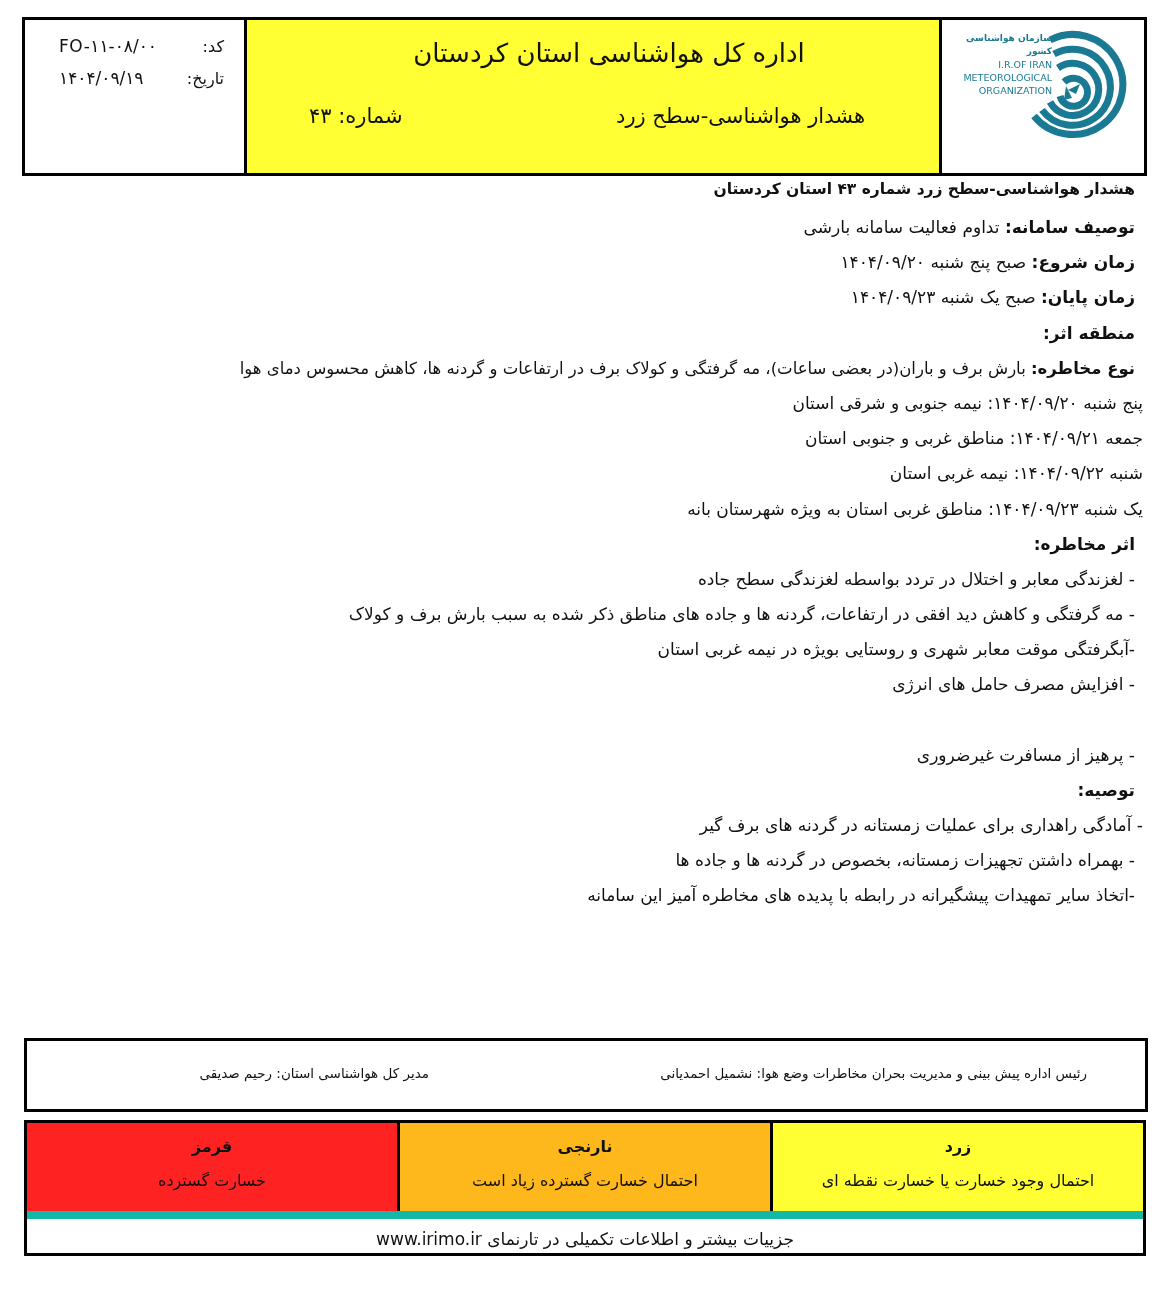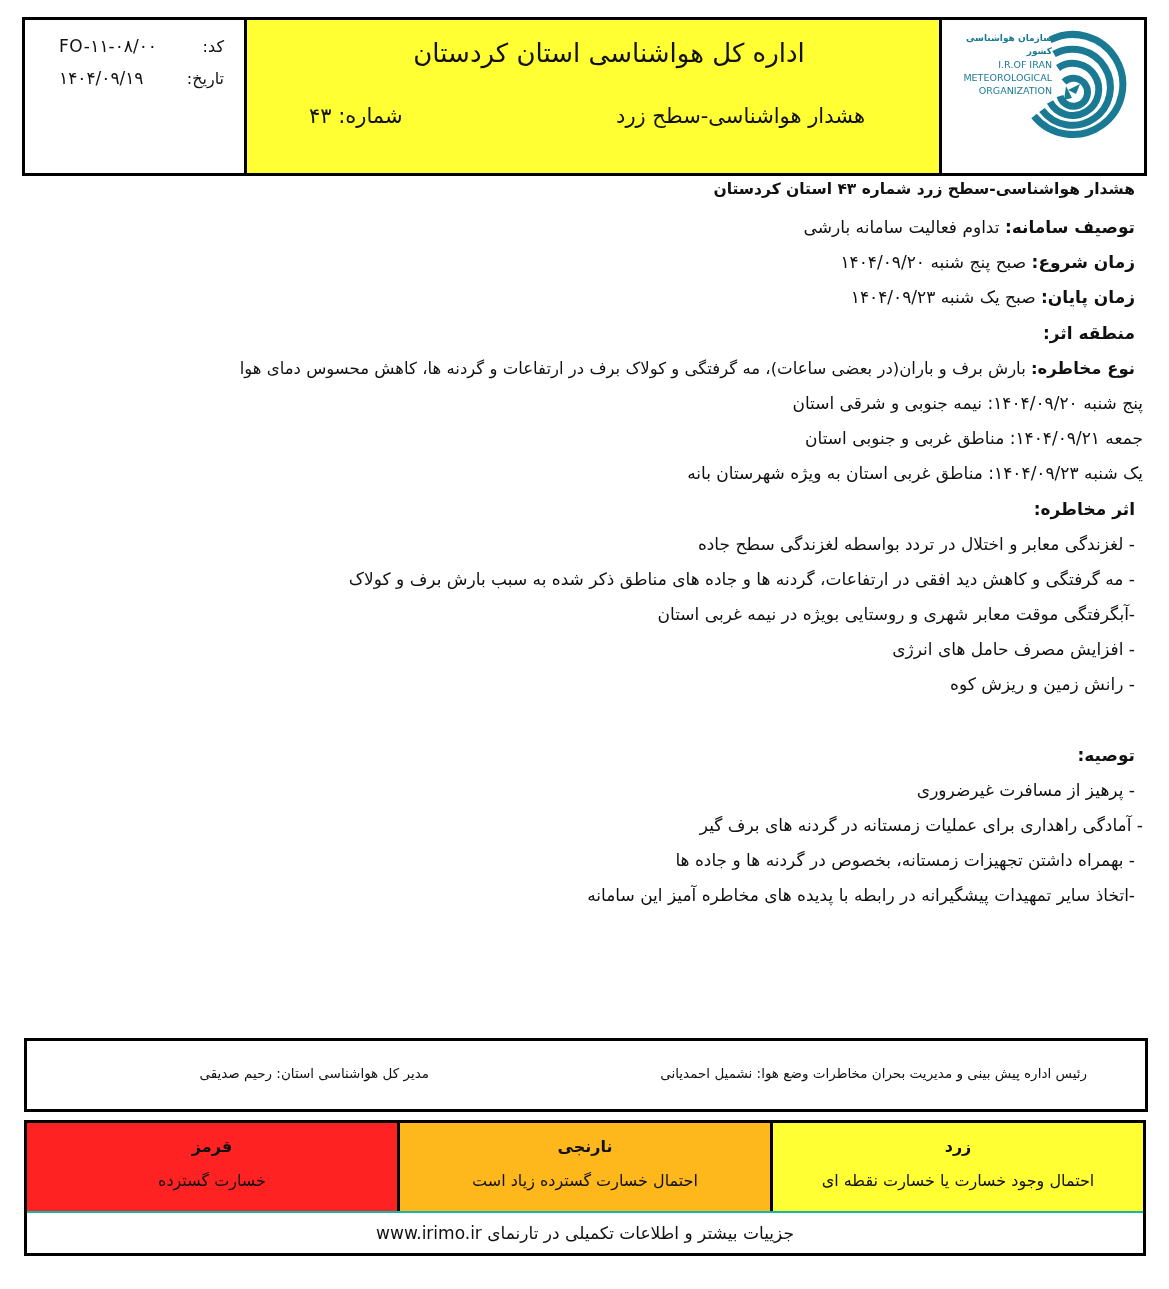--- a/index.html
+++ b/index.html
@@ -67,21 +67,21 @@
     font-size: 13.5px;
   }
   .sign-a { position: absolute; right: 58px; top: 24px; white-space: nowrap; }
   .sign-b { position: absolute; right: 716px; top: 24px; white-space: nowrap; }
 
   
   .legend {
     position: absolute; left: 24px; top: 1120px; width: 1122px; height: 136px;
     border: 3px solid #000; box-sizing: border-box;
   }
-  .levels { display: flex; height: 88px; border-bottom: 2px solid #14b8a6; direction: ltr; }
+  .levels { display: flex; height: 88px; border-bottom: 8px solid #14b8a6; direction: ltr; }
   .lvl {
     flex: 1; text-align: center; direction: rtl; box-sizing: border-box;
     padding-top: 14px;
   }
   .lvl + .lvl { border-left: 3px solid #000; }
   .lvl .name { font-weight: bold; font-size: 16px; height: 26px; }
   .lvl .desc { font-size: 16px; margin-top: 8px; }
   .lvl.red { background: #ff2222; }
   .lvl.orange { background: #ffb81c; }
   .lvl.yellow { background: #ffff33; }
@@ -145,33 +145,33 @@
   <div class="line">
     <b>زمان پایان:</b><span> صبح یک شنبه ۱۴۰۴/۰۹/۲۳</span>
   </div>
   <div class="line bold">منطقه اثر:</div>
   <div class="line" style="font-size:16.5px;">
     <b>نوع مخاطره:</b><span> بارش برف و باران(در بعضی ساعات)، مه گرفتگی و کولاک برف در ارتفاعات و گردنه ها، کاهش محسوس دمای هوا</span>
   </div>
 
   <div class="line" style="margin-right:-8px;">پنج شنبه ۱۴۰۴/۰۹/۲۰: نیمه جنوبی و شرقی استان</div>
   <div class="line" style="margin-right:-8px;"> جمعه ۱۴۰۴/۰۹/۲۱: مناطق غربی و جنوبی استان</div>
+  <div class="line" style="margin-right:-8px;"> شنبه ۱۴۰۴/۰۹/۲۲: نیمه غربی استان</div>
   <div class="line" style="margin-right:-8px;">یک شنبه ۱۴۰۴/۰۹/۲۳: مناطق غربی استان به ویژه شهرستان بانه</div>
 
   <div class="line bold">اثر مخاطره:</div>
   <div class="line">- لغزندگی معابر و اختلال در تردد بواسطه لغزندگی سطح جاده</div>
   <div class="line">- مه گرفتگی و کاهش دید افقی در ارتفاعات، گردنه ها و جاده های مناطق ذکر شده به سبب بارش برف و کولاک</div>
   <div class="line">-آبگرفتگی موقت معابر شهری و روستایی بویژه در نیمه غربی استان</div>
   <div class="line">- افزایش مصرف حامل های انرژی</div>
-  <div class="line">- رانش زمین و ریزش کوه</div>
 
   <div class="spacer"></div>
 
+  <div class="line">- پرهیز از مسافرت غیرضروری</div>
   <div class="line bold">توصیه:</div>
-  <div class="line">- پرهیز از مسافرت غیرضروری</div>
   <div class="line" style="margin-right:-8px;">- آمادگی راهداری برای عملیات زمستانه در گردنه های برف گیر</div>
   <div class="line">- بهمراه داشتن تجهیزات زمستانه، بخصوص در گردنه ها و جاده ها</div>
   <div class="line">-اتخاذ سایر تمهیدات پیشگیرانه در رابطه با پدیده های مخاطره آمیز این سامانه</div>
 </div>
 
 <div class="sign-box">
   <div class="sign-a">
     <span>رئیس اداره پیش بینی و مدیریت بحران مخاطرات وضع هوا:</span>
     <span>نشمیل  احمدیانی</span>
   </div>

